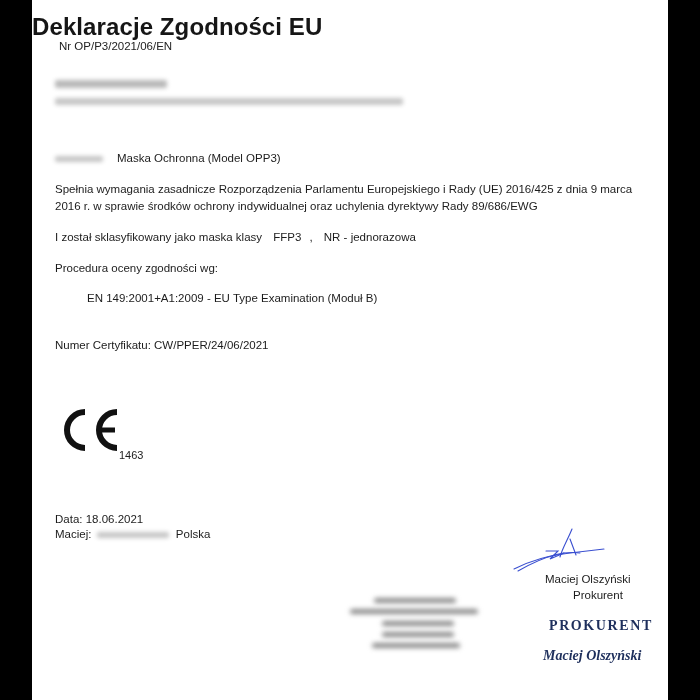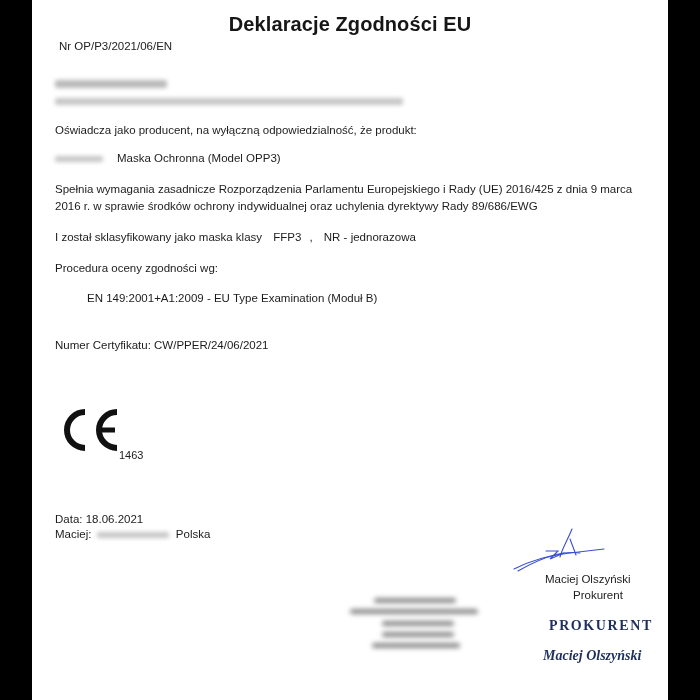--- a/index.html
+++ b/index.html
@@ -19,22 +19,22 @@
       position: absolute;
       left: 32px;
       top: 0;
       width: 636px;
       height: 700px;
       background: #ffffff;
     }
     .abs { position: absolute; white-space: nowrap; }
     .title {
       left: 0; width: 636px; top: 13px;
-      text-align: center;
-      font-size: 20px;
+      text-align: left;
+      font-size: 24px;
       font-weight: bold;
       color: #161616;
       letter-spacing: 0.1px;
     }
     .docnum {
       left: 0; width: 636px; top: 40px;
       text-align: left;
       font-size: 11.5px;
       color: #222;
       padding-left: 27px;
@@ -95,21 +95,20 @@
   <div class="abs title">Deklaracje Zgodności EU</div>
   <div class="abs docnum">Nr OP/P3/2021/06/EN</div>
 
   <div class="abs" style="left:23px; top:74px;">
     <span class="blur" style="width:112px; height:8px;"></span>
   </div>
   <div class="abs" style="left:23px; top:92px;">
     <span class="blur blur-light" style="width:348px; height:7px;"></span>
   </div>
 
-  <div class="abs txt" style="left:23px; top:124px;">Oświadcza jako producent, na wyłączną odpowiedzialność, że produkt:</div>
 
   <div class="abs txt" style="left:23px; top:152px;">
     <span class="blur blur-light" style="width:48px; height:6px; margin-right:6px;"></span><span class="bold">Maska Ochronna (Model OPP3)</span>
   </div>
 
   <div class="abs txt" style="left:23px; top:183px;">Spełnia wymagania zasadnicze Rozporządzenia Parlamentu Europejskiego i Rady (UE) 2016/425 z dnia 9 marca</div>
   <div class="abs txt" style="left:23px; top:200px;">2016 r. w sprawie środków ochrony indywidualnej oraz uchylenia dyrektywy Rady 89/686/EWG</div>
 
   <div class="abs txt" style="left:23px; top:231px;">
     <span>I został sklasyfikowany jako maska klasy </span><span class="bold">FFP3</span><span class="bold">, </span><span class="bold">NR</span><span> - jednorazowa</span>

